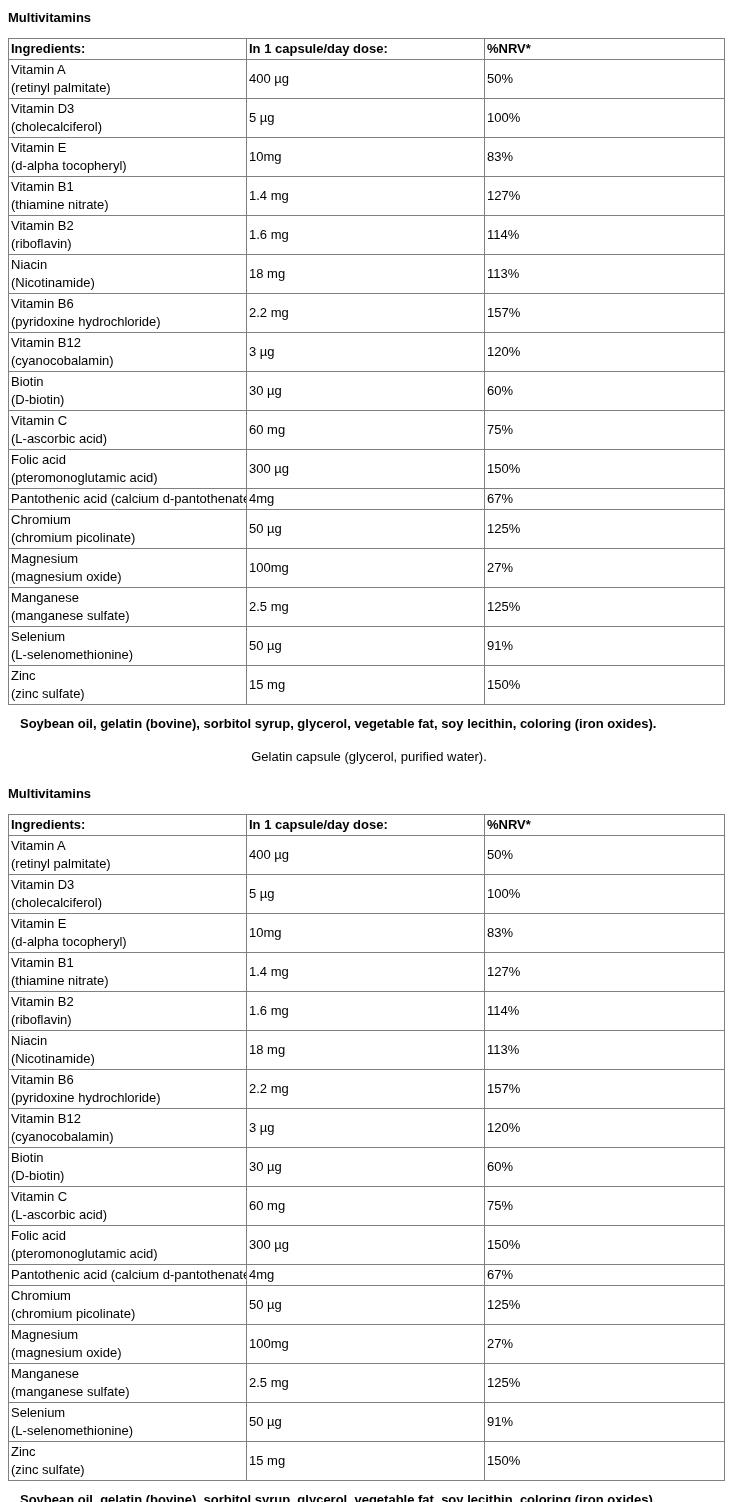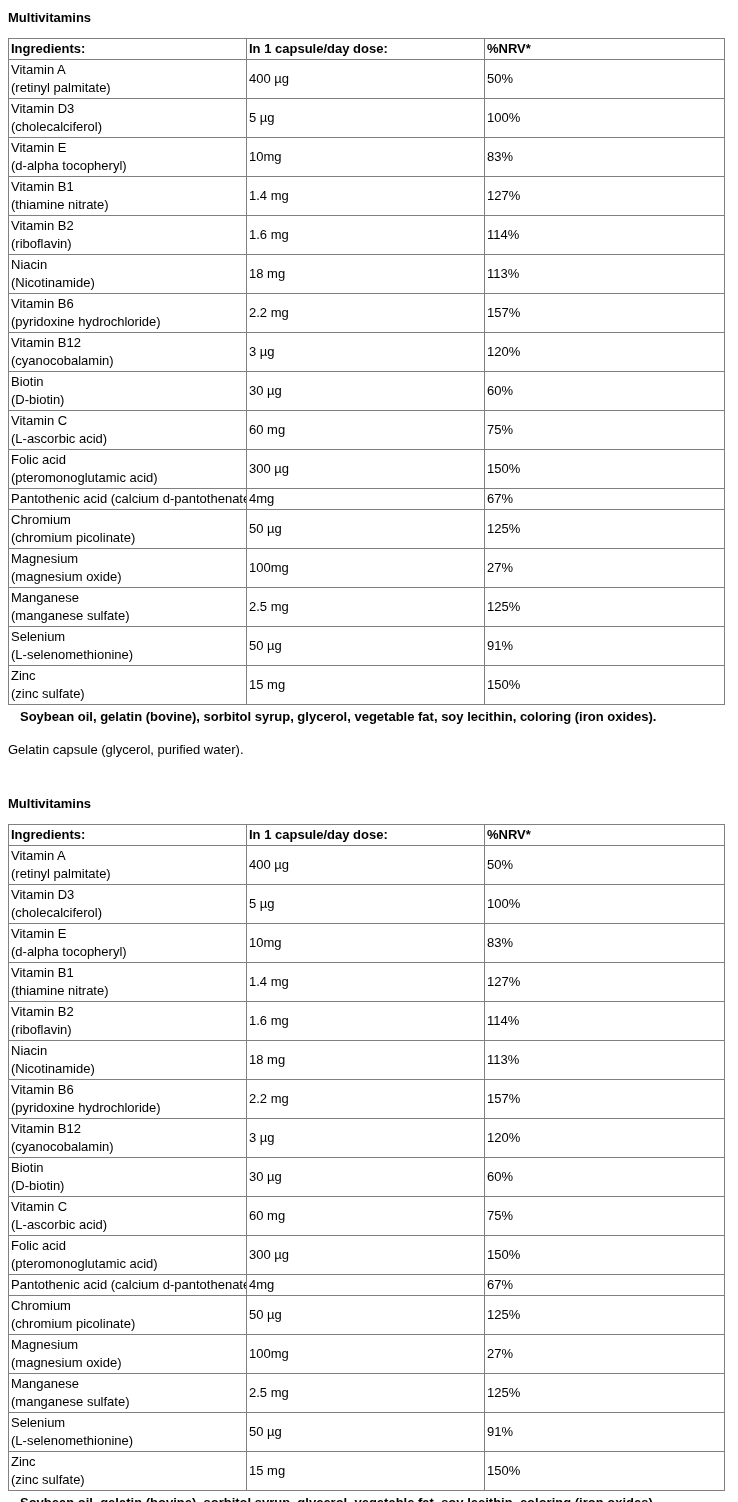--- a/index.html
+++ b/index.html
@@ -18,21 +18,21 @@
   .section-heading {
     font-weight: bold;
     font-size: 13px;
     line-height: 16px;
     margin: 2px 0 12px 0;
   }
   table.ingredients {
     border-collapse: collapse;
     width: 620px;
     table-layout: fixed;
-    margin: 0 0 4px 0;
+    margin: 0 0 11px 0;
   }
   table.ingredients th,
   table.ingredients td {
     border: 1px solid #808080;
     padding: 1px 2px;
     line-height: 18px;
     vertical-align: middle;
     text-align: left;
     font-size: 13px;
     font-weight: normal;
@@ -46,21 +46,22 @@
   .col-dose       { width: 238px; }
   .col-nrv        { width: 240px; }
   .ingredient-form:empty { display: none; }
   .other-ingredients {
     font-weight: bold;
     line-height: 16px;
     margin: 0 0 17px 12px;
   }
   .capsule-note {
     line-height: 16px;
-    margin: 0 0 38px 0;
+    margin: 0 0 21px 0;
+    text-align: center;
   }
 </style>
 </head>
 <body>
 
 <div class="page" id="doc-root">
   <div class="section">
     <div class="section-heading">Multivitamins</div>
     <table class="ingredients">
       <colgroup>

